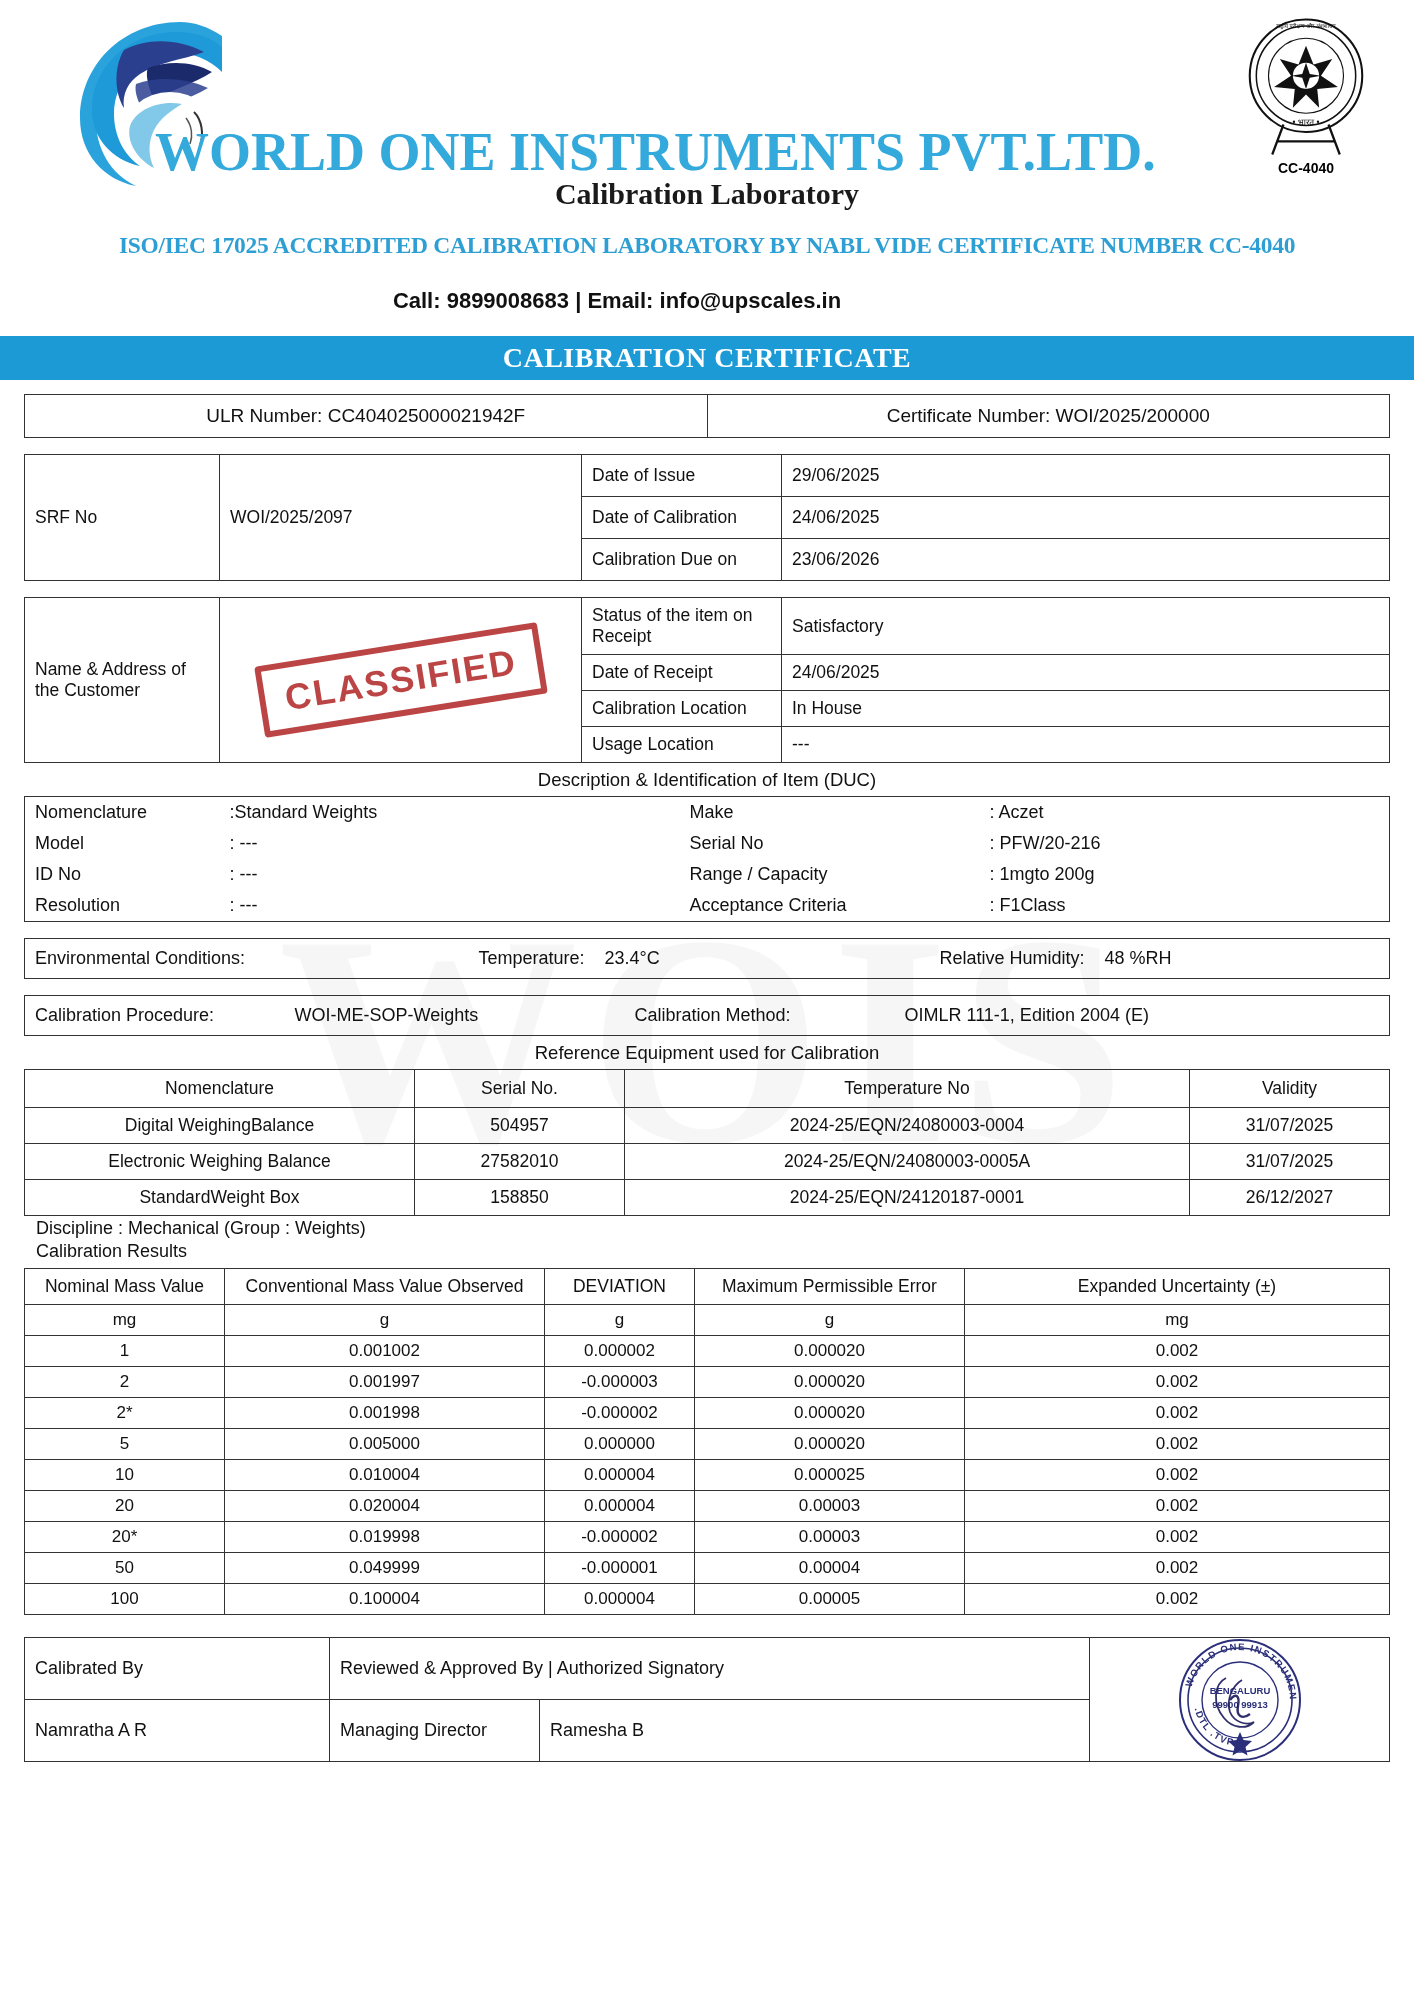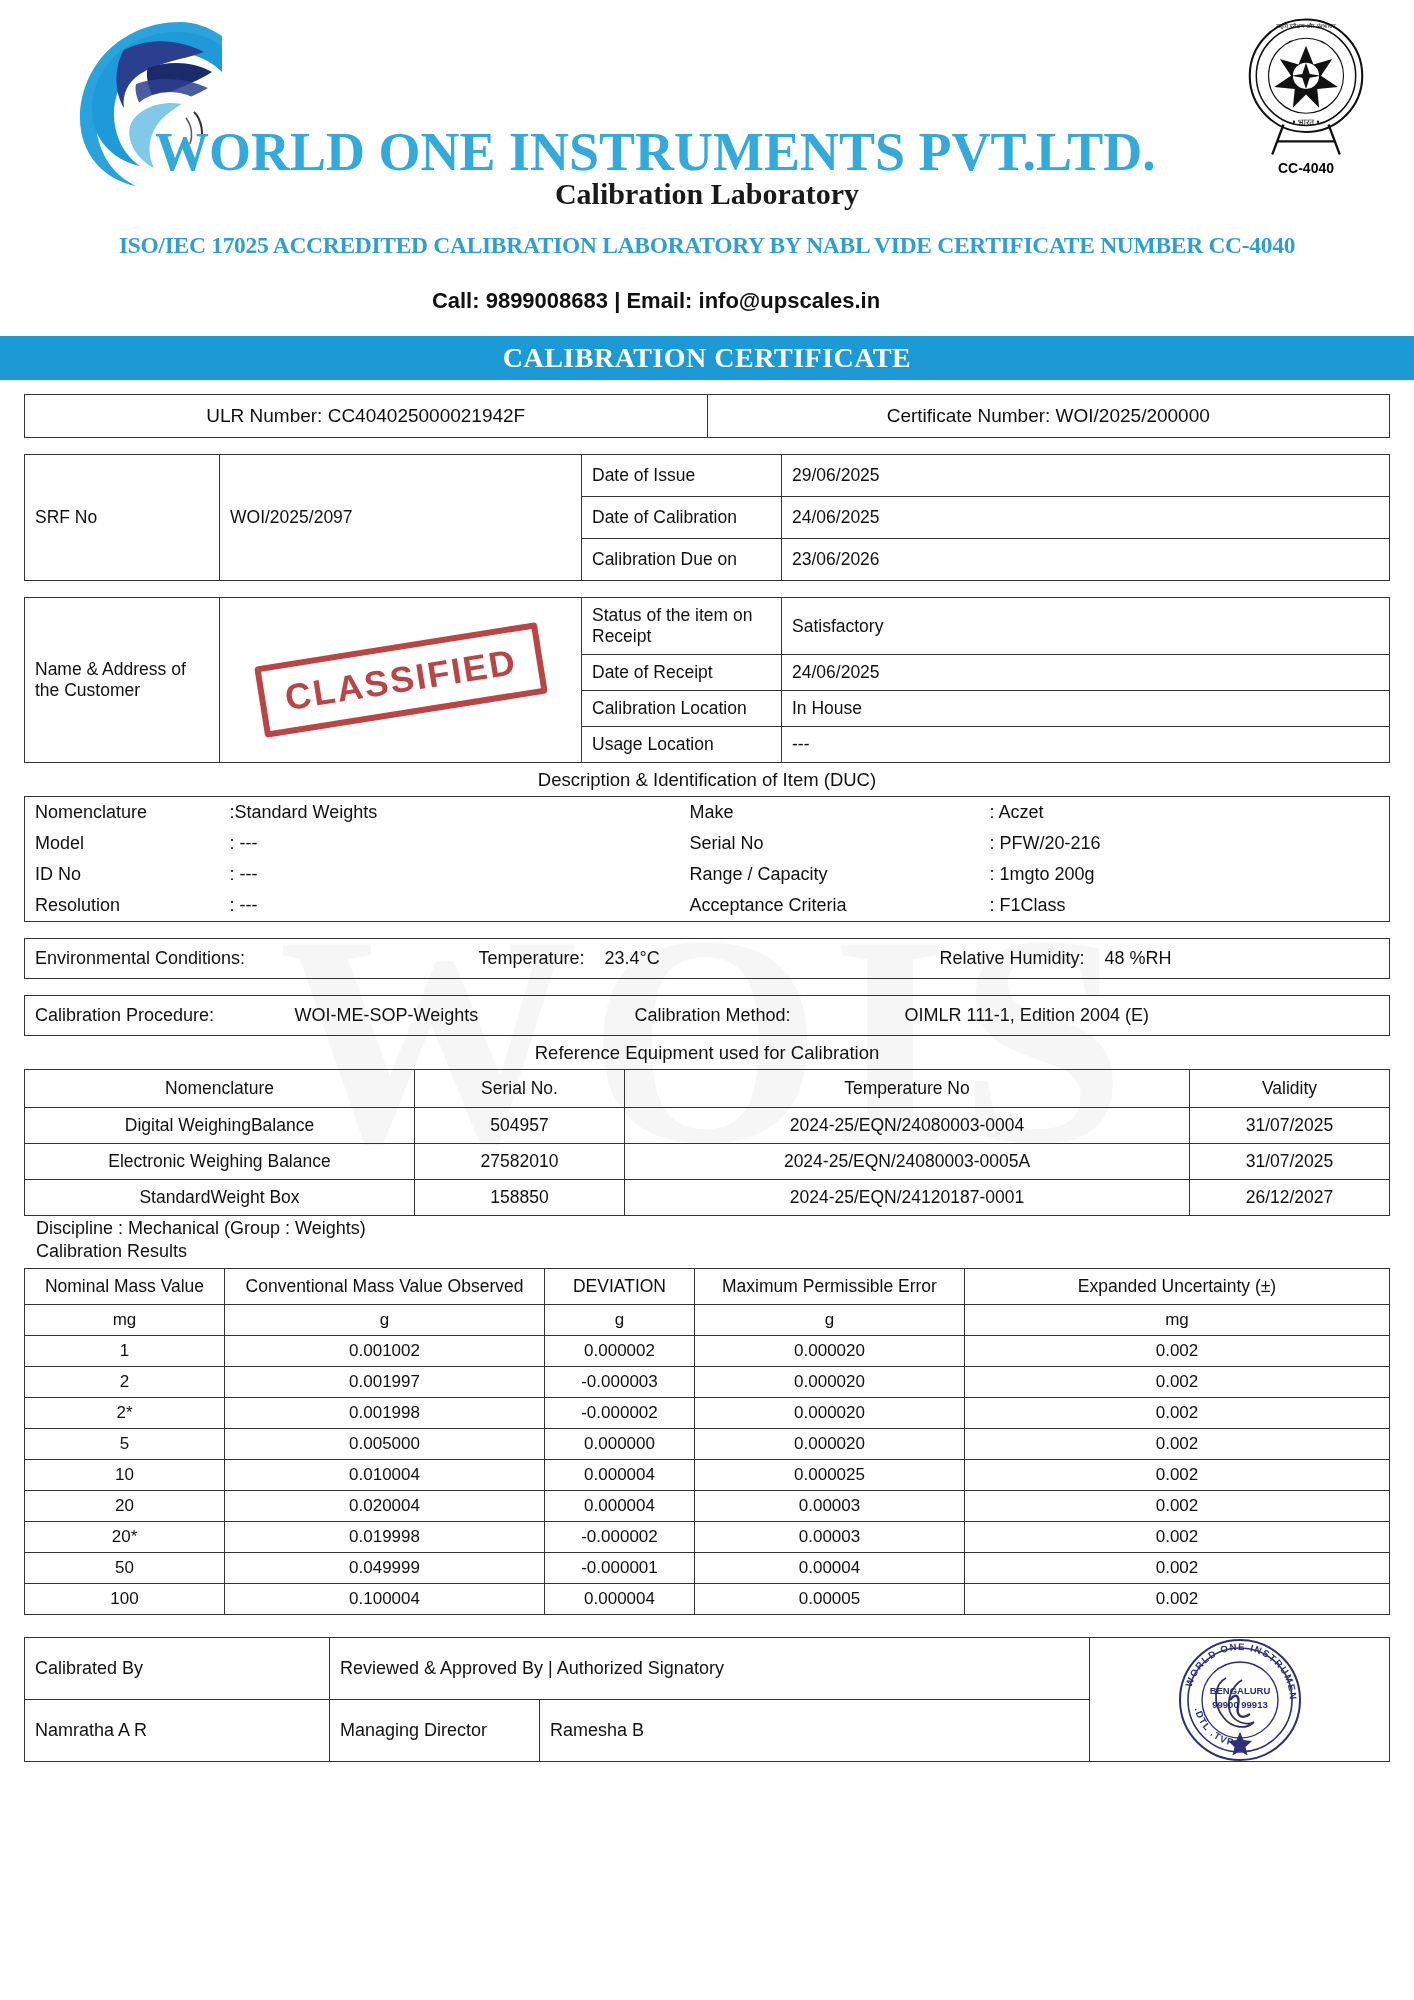--- a/index.html
+++ b/index.html
@@ -49,21 +49,21 @@
   }
   .ghost-line{
     position:absolute; left:0; top:258px; width:1414px; text-align:center;
     font-family:"Liberation Serif", serif;
     font-weight:bold; font-size:18px; color:rgba(120,175,205,0.28);
     letter-spacing:1px;
   }
   .contact-line{
     position:absolute; left:0; top:288px; width:1234px; text-align:center;
     font-family:"Liberation Sans", sans-serif;
-    font-weight:bold; font-size:22px; color:#111;margin-left:39px;
+    font-weight:bold; font-size:22px; color:#111;
   }
 
   .nabl-logo{
     position:absolute; right:38px; top:12px; width:140px; height:180px;
     display:flex; flex-direction:column; align-items:center;
   }
   .nabl-code{
     font-family:"Liberation Sans", sans-serif;
     font-weight:bold; font-size:14px; color:#000; margin-top:-2px;
   }

